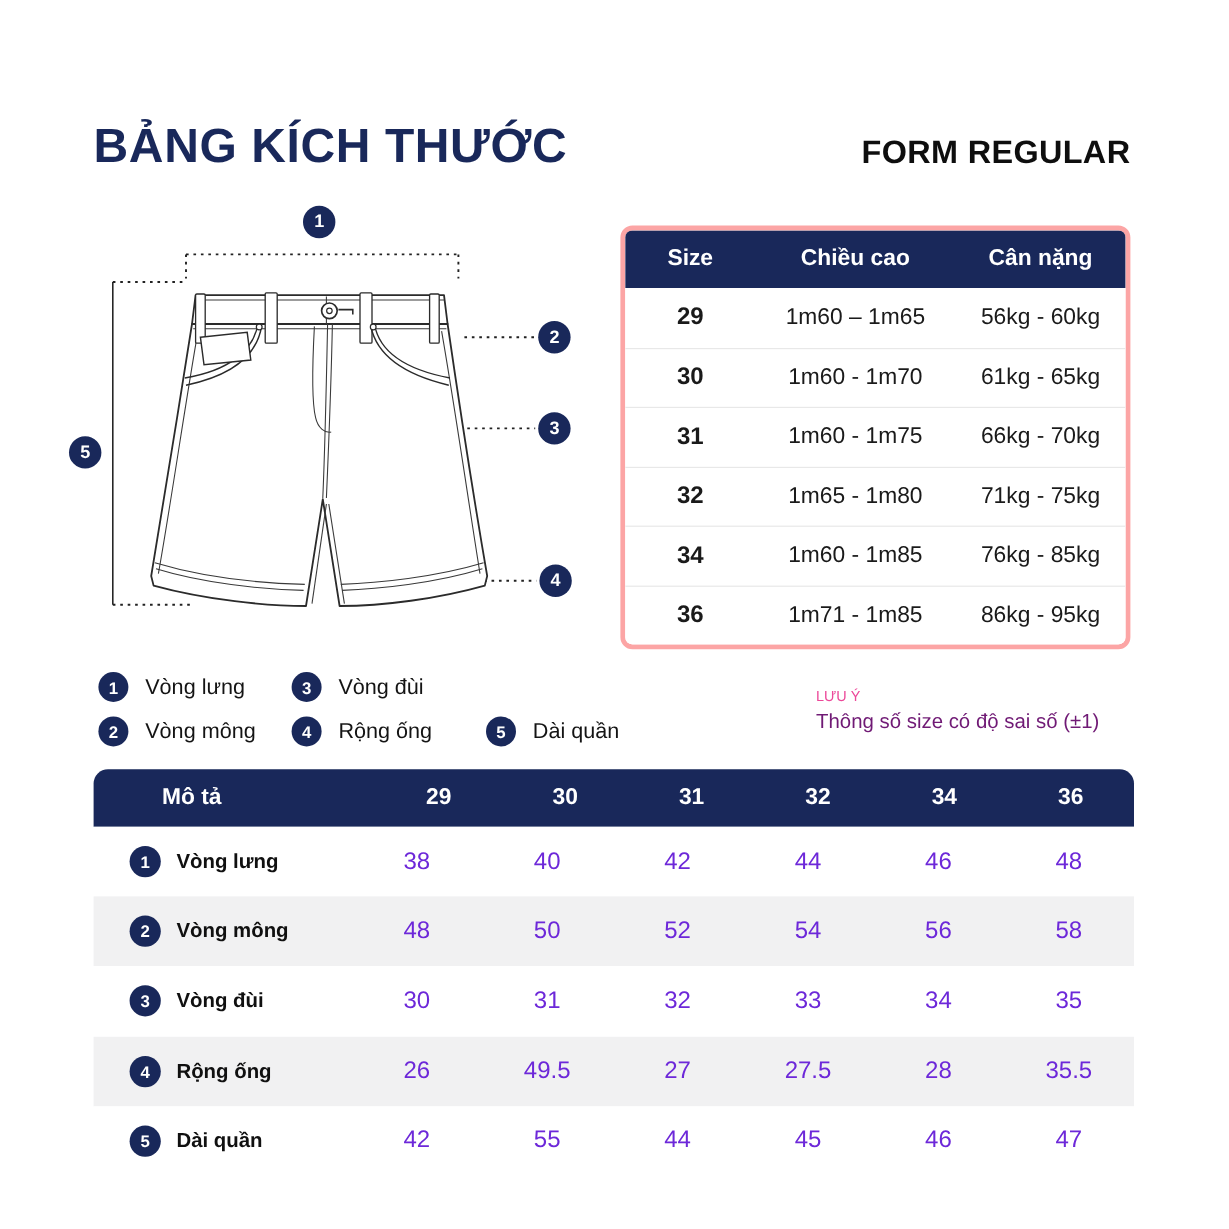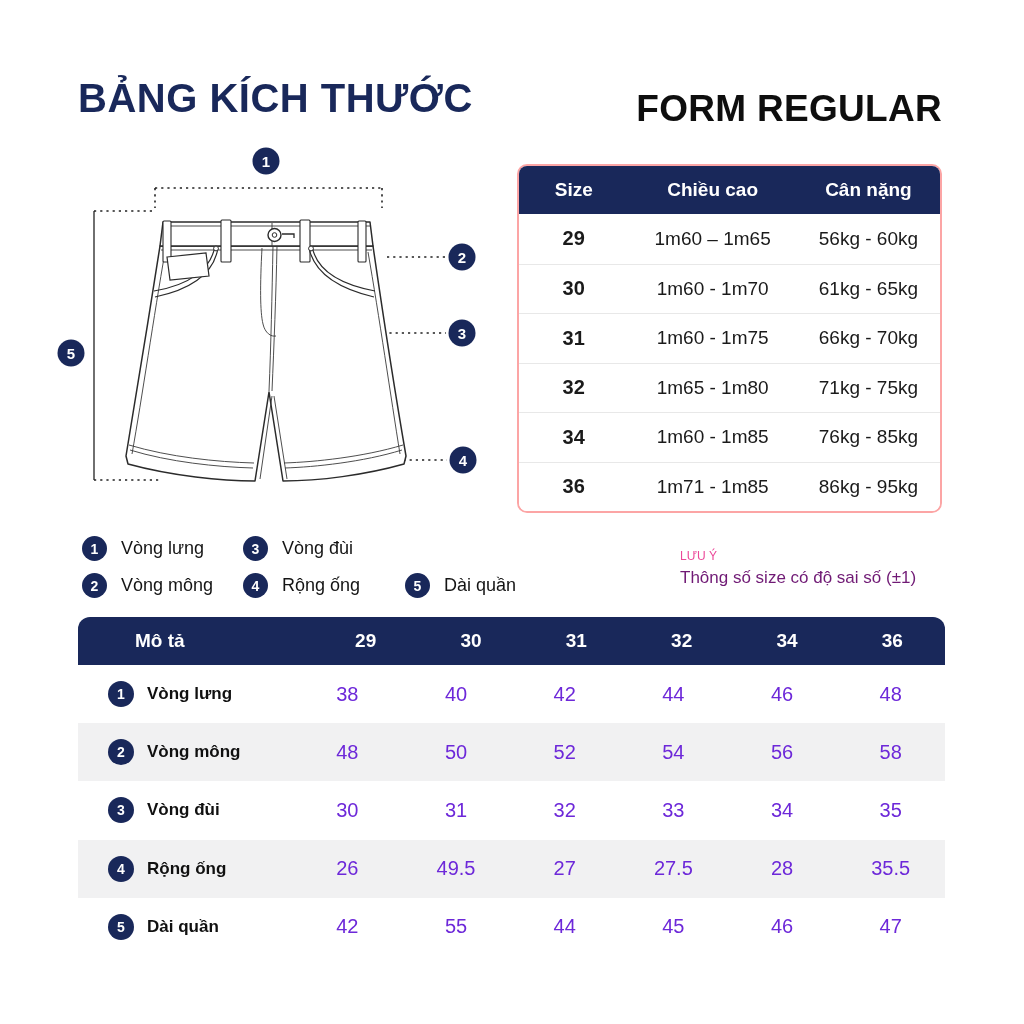--- a/index.html
+++ b/index.html
@@ -1,41 +1,41 @@
 <!DOCTYPE html>
 <html><head>
 <meta charset="utf-8">
 <style>
   * { margin:0; padding:0; box-sizing:border-box; }
   html,body { background:#ffffff; }
   #page {
     position:relative; width:1024px; height:968px; background:#ffffff;
-    font-family:"Liberation Sans","DejaVu Sans",sans-serif; color:#121212; overflow:hidden;
+    font-family:"Liberation Sans","DejaVu Sans",sans-serif; color:#121212; overflow:hidden;margin-top:24px;
   }
   
   .page-title {
     position:absolute; left:78px; top:76px;
     font-size:40px; font-weight:900; letter-spacing:.5px; color:#19285a;
   }
   .form-label {
     position:absolute; right:82px; top:88px;
-    font-size:37px; font-weight:800; color:#0e0e0e; letter-spacing:.3px;
+    font-size:27px; font-weight:800; color:#0e0e0e; letter-spacing:.3px;
   }
   
   .diagram { position:absolute; left:57px; top:140px; width:445px; height:380px; }
   .callout {
     position:absolute; width:27px; height:27px; border-radius:50%;
     background:#19285a; color:#fff; font-size:15px; font-weight:800;
     display:flex; align-items:center; justify-content:center;
     transform:translate(-50%,-50%);
   }
   
   .size-table {
     position:absolute; left:517px; top:164px; width:425px;
-    border:2px solid #fca5a5; border-radius:10px; overflow:hidden; background:#fff;
+    border:4px solid #fca5a5; border-radius:10px; overflow:hidden; background:#fff;
   }
   .st-header { display:flex; height:48px; background:#19285a; color:#fff; align-items:center; }
   .st-header > div { font-size:19px; font-weight:700; text-align:center; }
   .st-row { display:flex; height:49.5px; align-items:center; border-top:1px solid #e8e8e8; background:#fff; }
   .st-row > div { font-size:19px; text-align:center; color:#1a1a1a; }
   .col-size { width:26%; }
   .col-h { width:40%; }
   .col-w { width:34%; }
   .st-row .col-size { font-weight:800; font-size:20px; }
   

